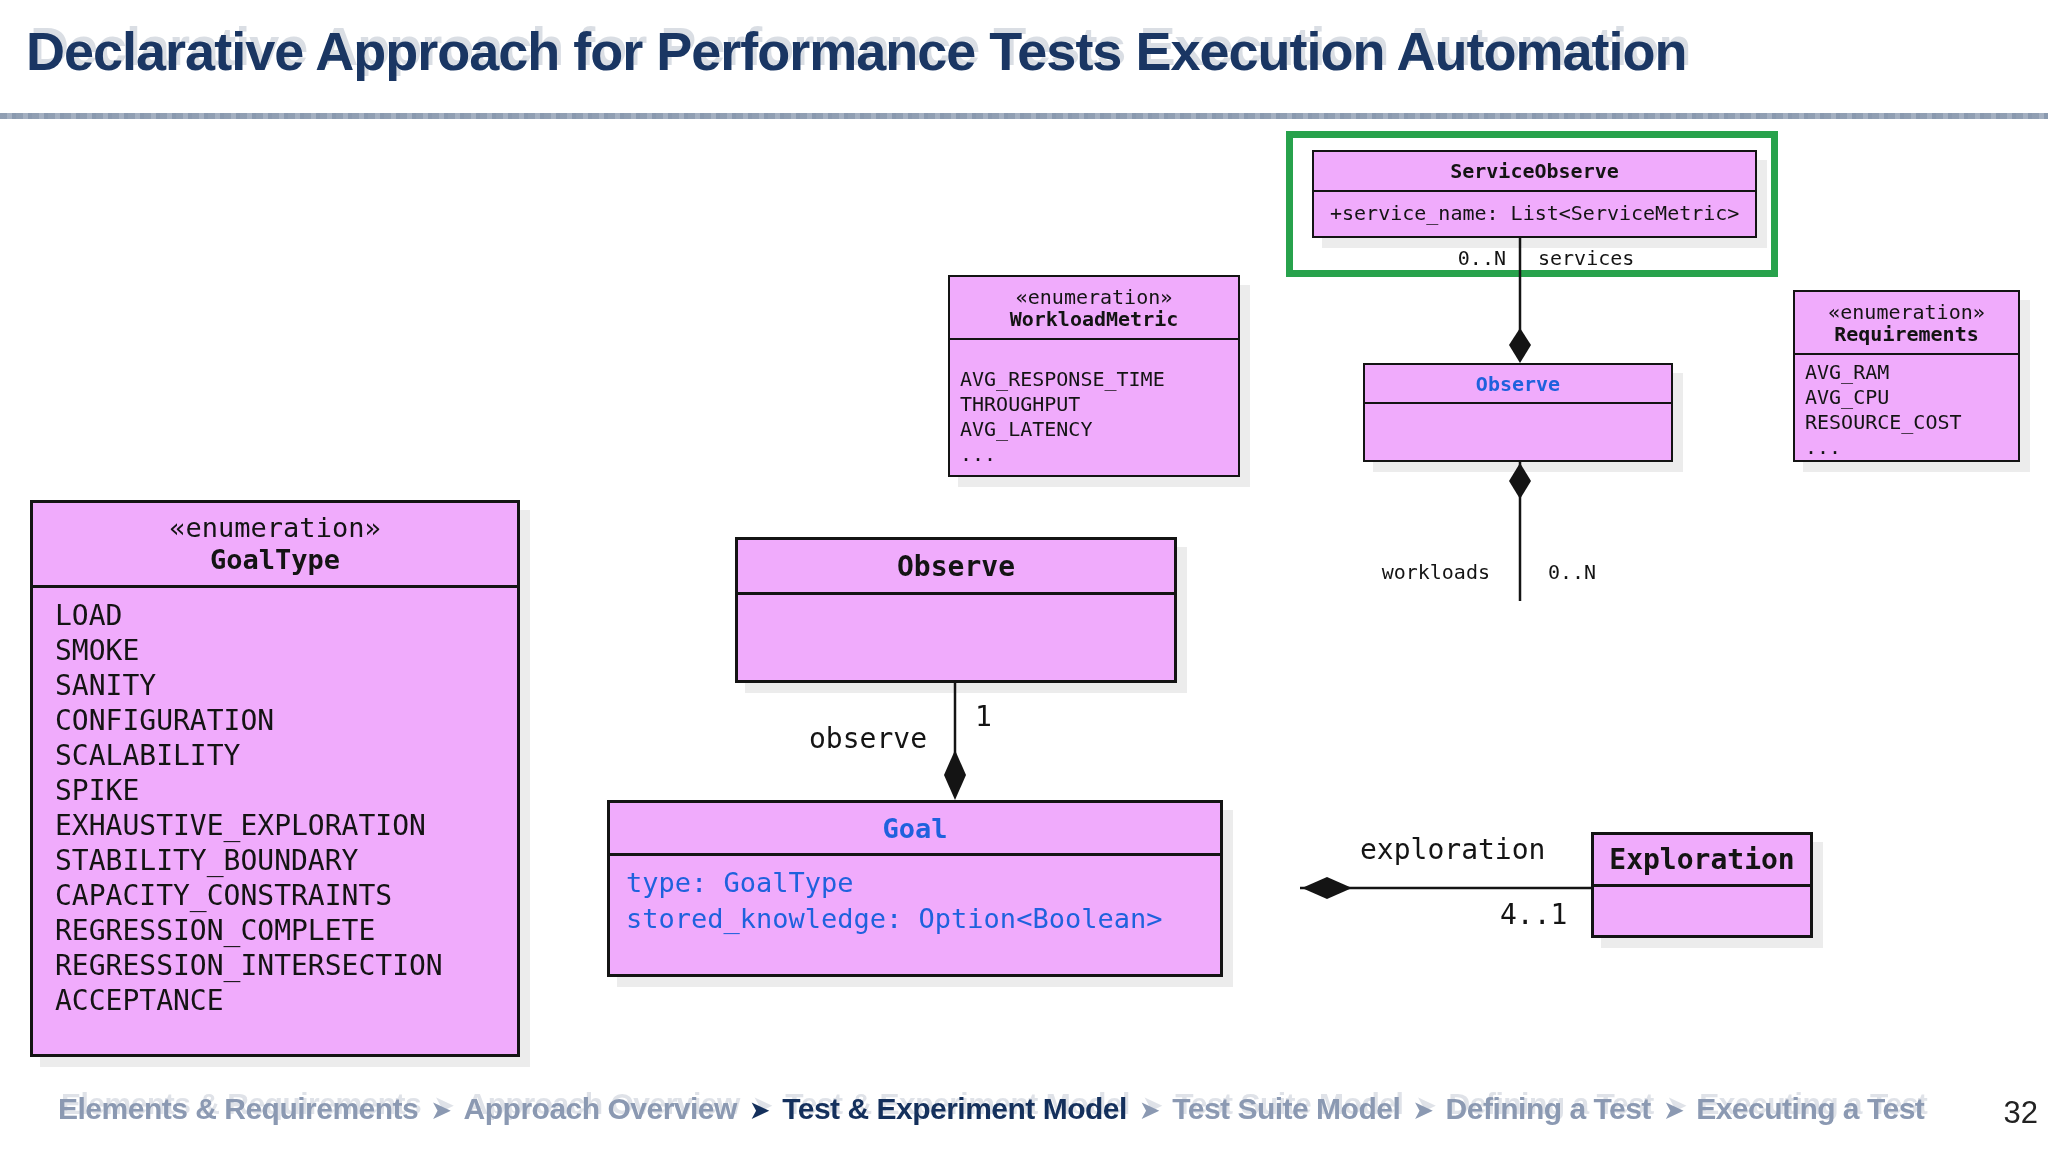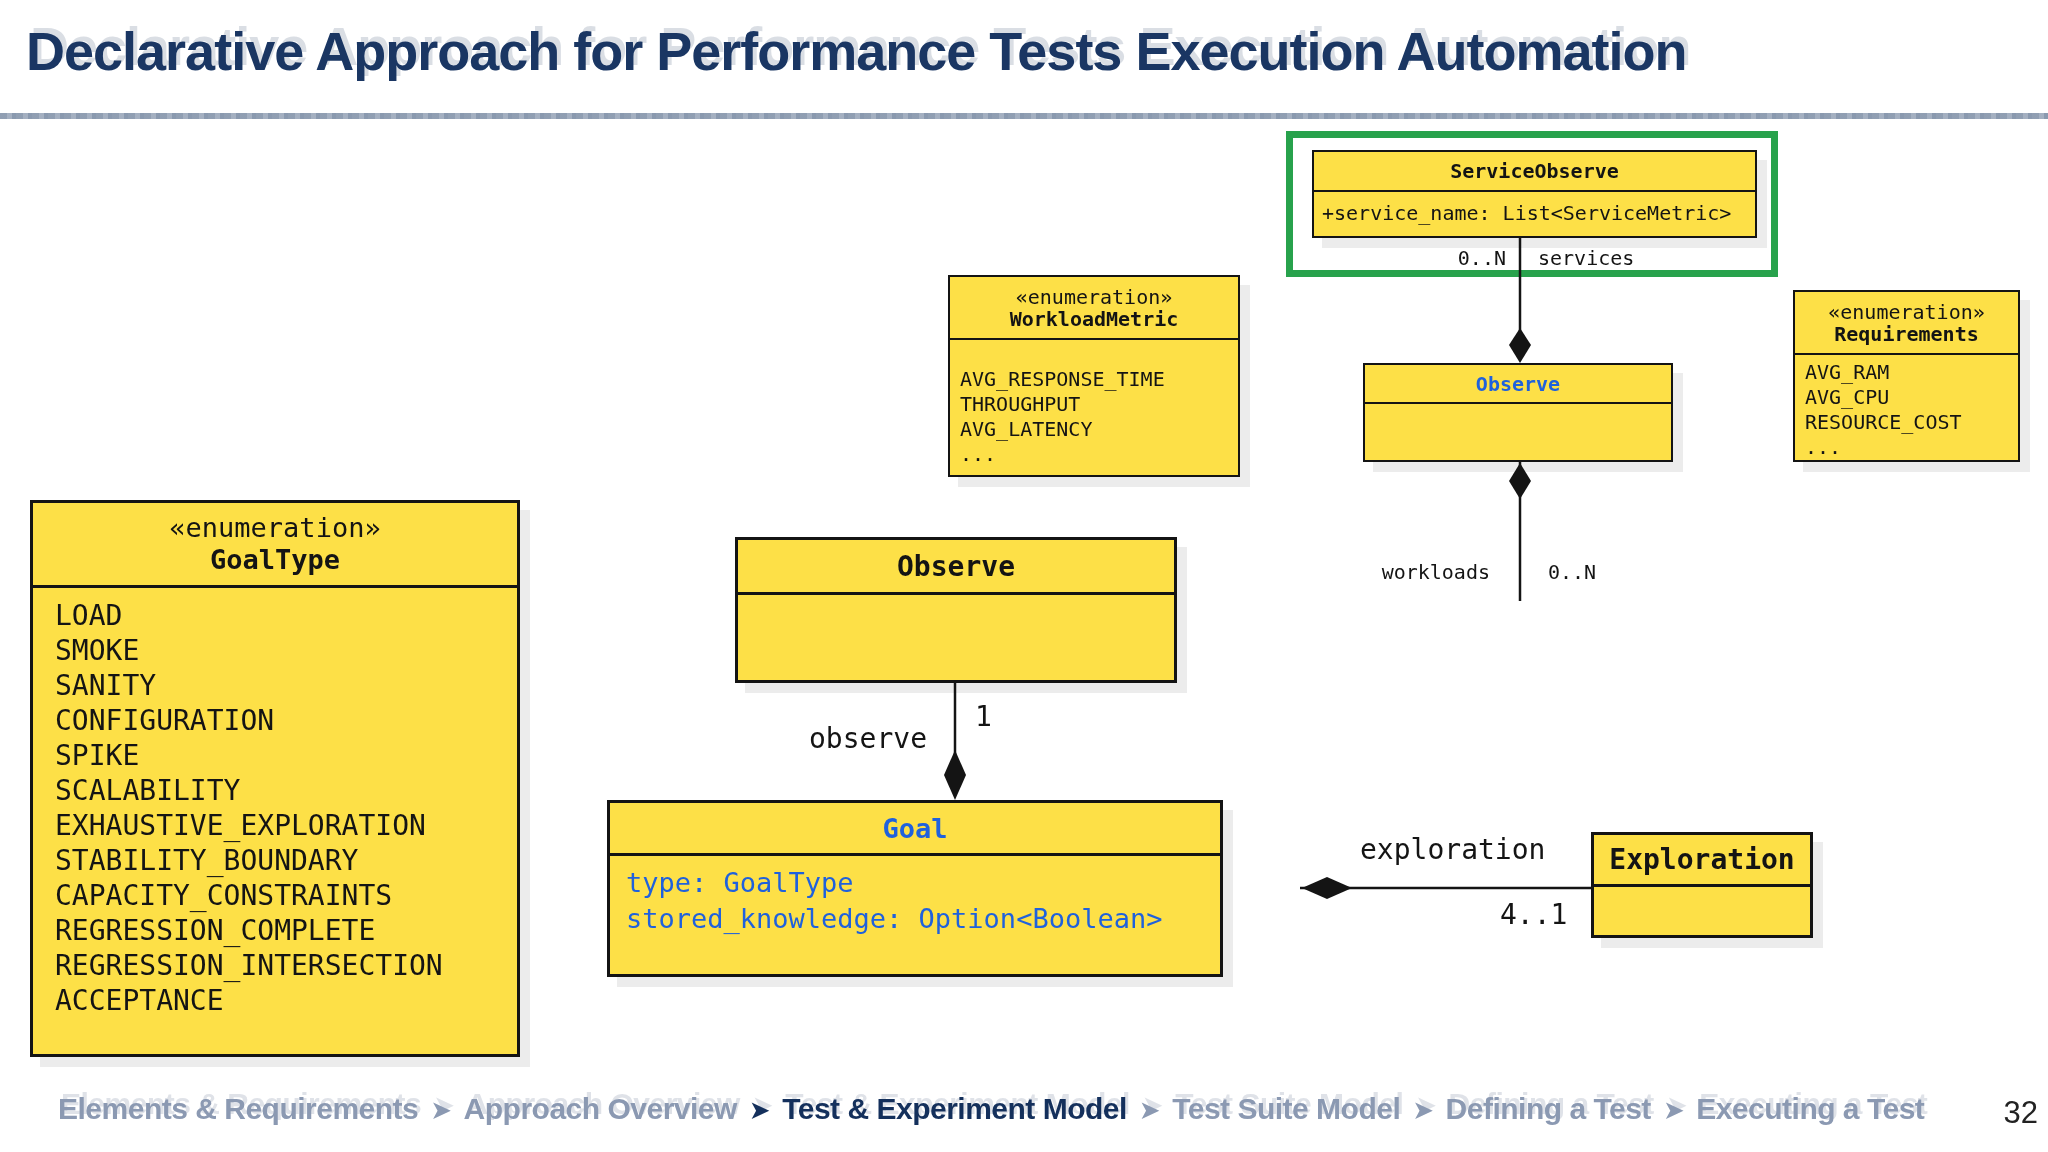--- a/index.html
+++ b/index.html
@@ -16,21 +16,21 @@
     text-shadow:4px -5px 0 rgba(150,160,178,0.35);
     white-space:nowrap;
   }
   .title-divider{
     position:absolute;left:0;top:113px;width:2048px;height:6px;
     background:repeating-linear-gradient(90deg,#8494aa 0 7px,#9aa7ba 7px 12px,#7d8ea6 12px 16px);
     opacity:.9;
   }
   
   .uml{
-    position:absolute;background:#fde047;border:2.5px solid #141414;
+    position:absolute;background:#f0abfc;border:2.5px solid #141414;
     box-shadow:10px 10px 0 rgba(70,70,70,0.10);box-sizing:border-box;
   }
   .uml .title-row{
     display:flex;align-items:center;justify-content:center;
     font-weight:bold;border-bottom:2.5px solid #141414;box-sizing:border-box;
     white-space:nowrap;
   }
   .uml .attrs{box-sizing:border-box;white-space:pre;}
   .uml .attrs .attr-line{white-space:pre;}
   .uml .body-empty{flex:1;}
@@ -73,21 +73,21 @@
 
 <div class="stage">
 
   <h1 class="slide-title">Declarative Approach for Performance Tests Execution Automation</h1>
   <div class="title-divider"></div>
 
   <div class="green-frame" style="left:1286px;top:131px;width:492px;height:146px;"></div>
 
   <div class="uml" style="left:1312px;top:150px;width:445px;height:88px;border-width:2px;">
     <div class="title-row" style="height:40px;font-size:20px;border-bottom-width:2px;">ServiceObserve</div>
-    <div class="attrs" style="font-size:20px;line-height:25px;padding:9px 8px;"><div class="attr-line">+service_name: List&lt;ServiceMetric&gt;</div></div>
+    <div class="attrs" style="font-size:20px;line-height:25px;padding:9px 16px;"><div class="attr-line">+service_name: List&lt;ServiceMetric&gt;</div></div>
   </div>
   <span class="rel-label" style="right:542px;top:246px;font-size:20px;">0..N</span>
   <span class="rel-label" style="left:1538px;top:246px;font-size:20px;">services</span>
 
   <div class="uml" style="left:1363px;top:363px;width:310px;height:99px;border-width:2px;display:flex;flex-direction:column;">
     <div class="title-row blue-text" style="height:39px;font-size:20px;border-bottom-width:2px;flex:none;">Observe</div>
     <div class="body-empty"></div>
   </div>
   <span class="rel-label" style="right:558px;top:560px;font-size:20px;">workloads</span>
   <span class="rel-label" style="left:1548px;top:560px;font-size:20px;">0..N</span>
@@ -122,22 +122,22 @@
   <div class="uml" style="left:30px;top:500px;width:490px;height:557px;border-width:3px;">
     <div class="enum-head" style="height:85px;font-size:27px;line-height:32px;border-bottom-width:3px;">
       <span class="stereotype">«enumeration»</span>
       <span class="enum-name">GoalType</span>
     </div>
     <div class="enum-items" style="font-size:28px;line-height:35px;padding:10px 22px;">
         <div class="enum-item">LOAD</div>
         <div class="enum-item">SMOKE</div>
         <div class="enum-item">SANITY</div>
         <div class="enum-item">CONFIGURATION</div>
+        <div class="enum-item">SCALABILITY</div>
         <div class="enum-item">SPIKE</div>
-        <div class="enum-item">SCALABILITY</div>
         <div class="enum-item">EXHAUSTIVE_EXPLORATION</div>
         <div class="enum-item">STABILITY_BOUNDARY</div>
         <div class="enum-item">CAPACITY_CONSTRAINTS</div>
         <div class="enum-item">REGRESSION_COMPLETE</div>
         <div class="enum-item">REGRESSION_INTERSECTION</div>
         <div class="enum-item">ACCEPTANCE</div>
       </div>
   </div>
 
   <div class="uml" style="left:735px;top:537px;width:442px;height:146px;border-width:3px;display:flex;flex-direction:column;">

